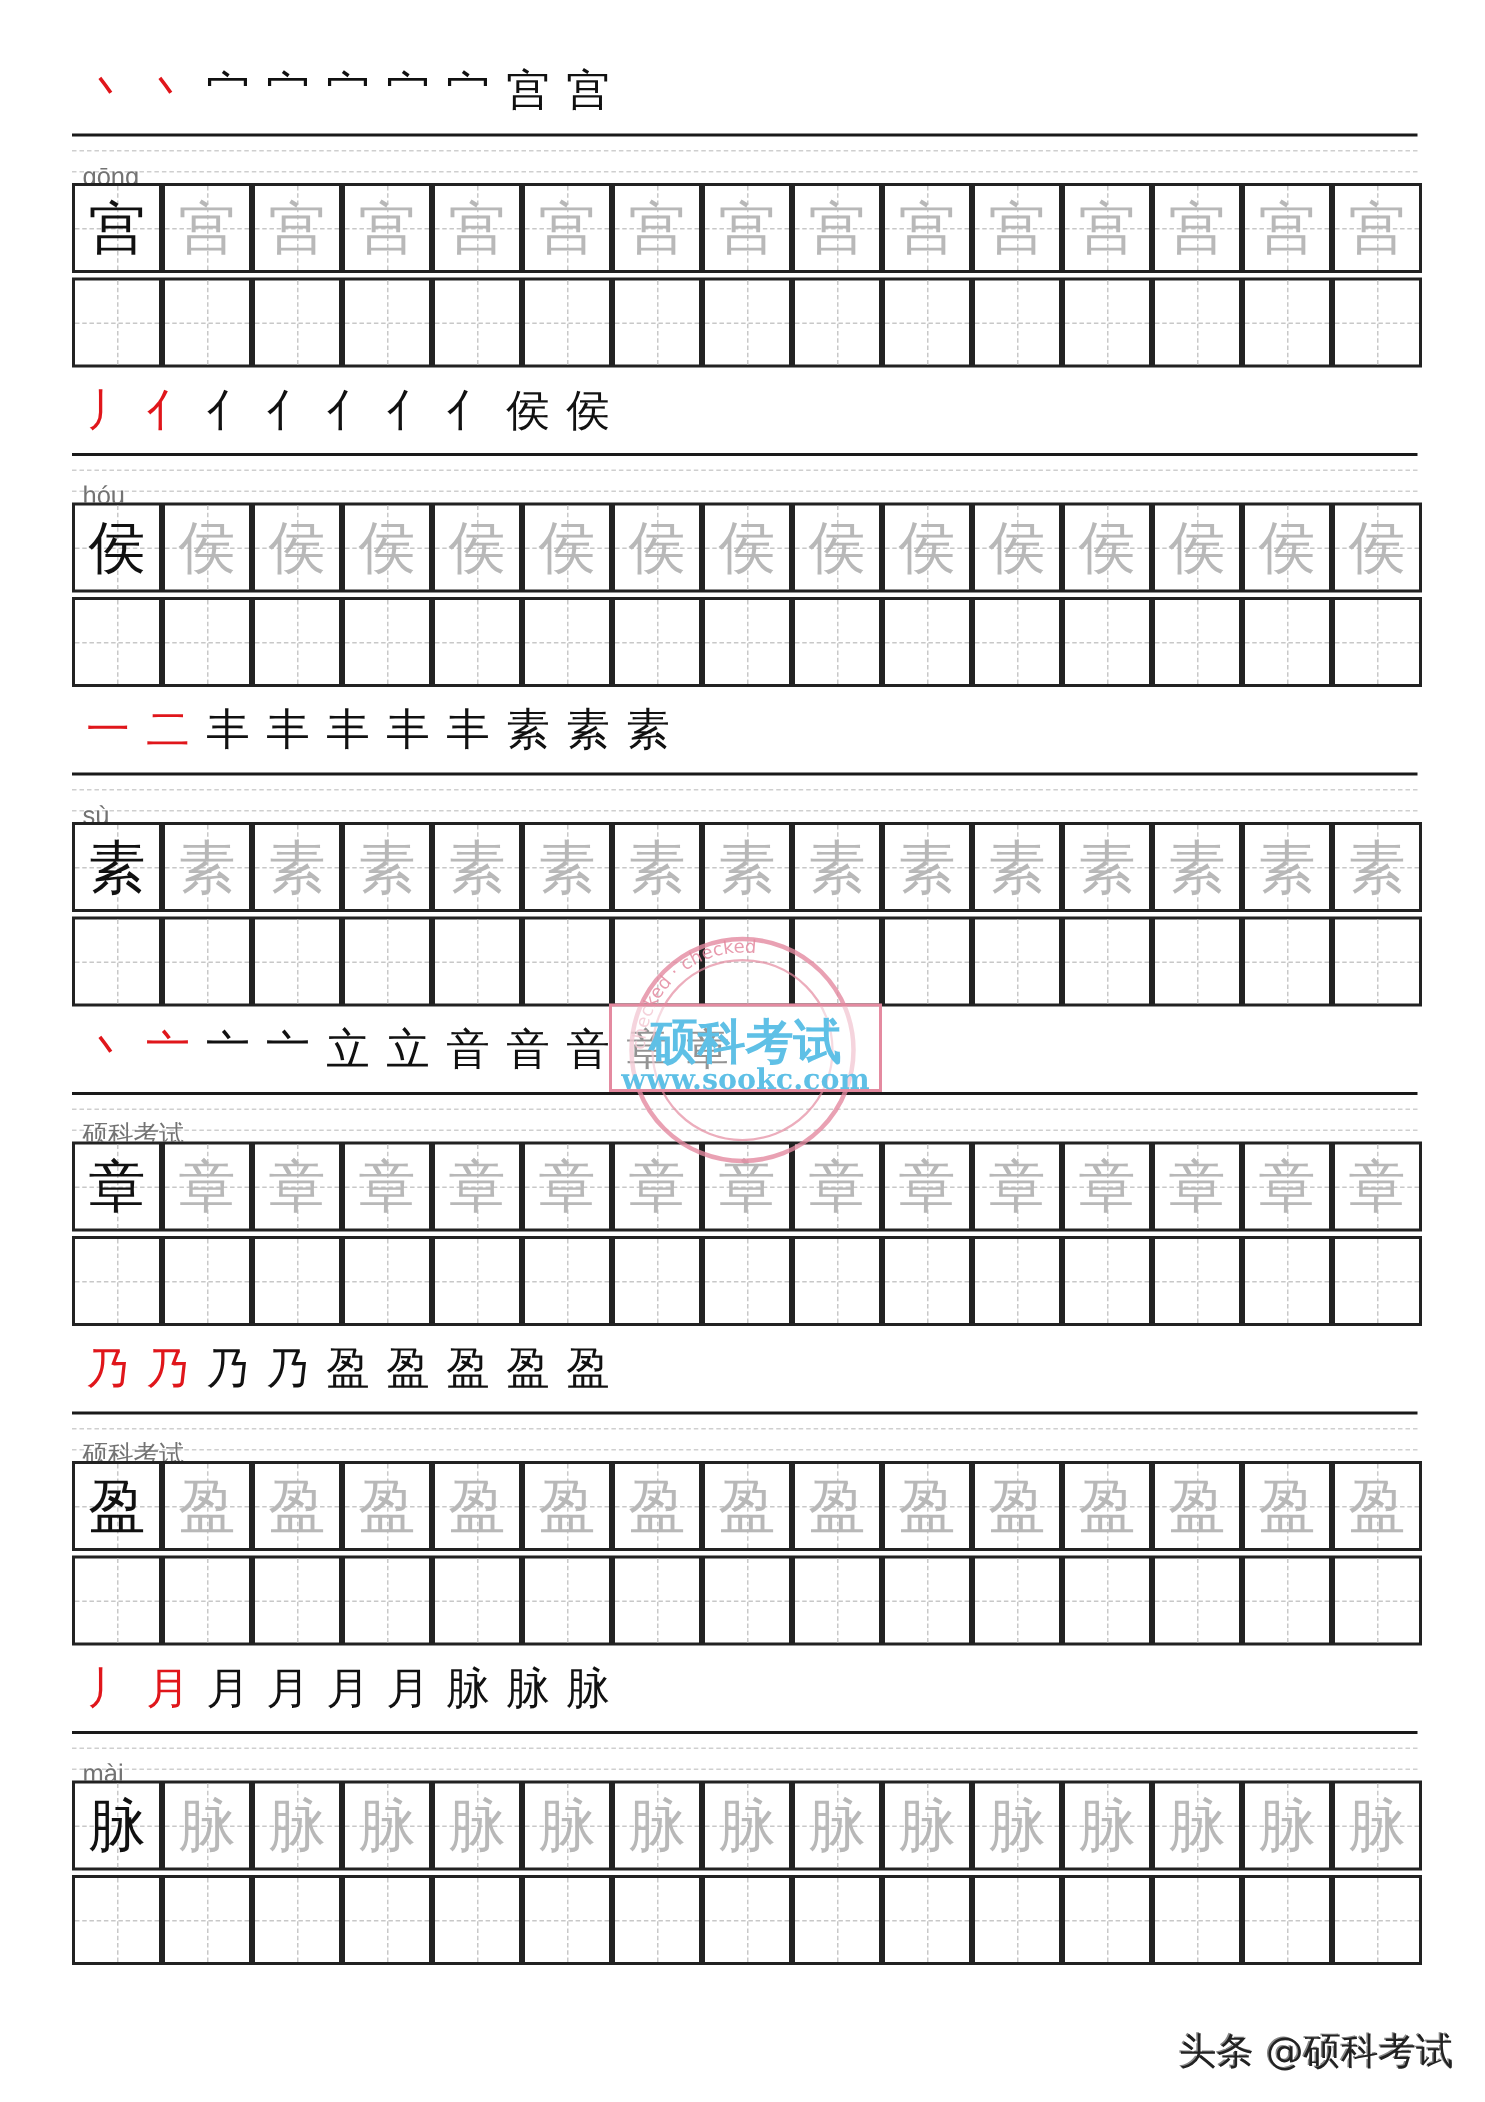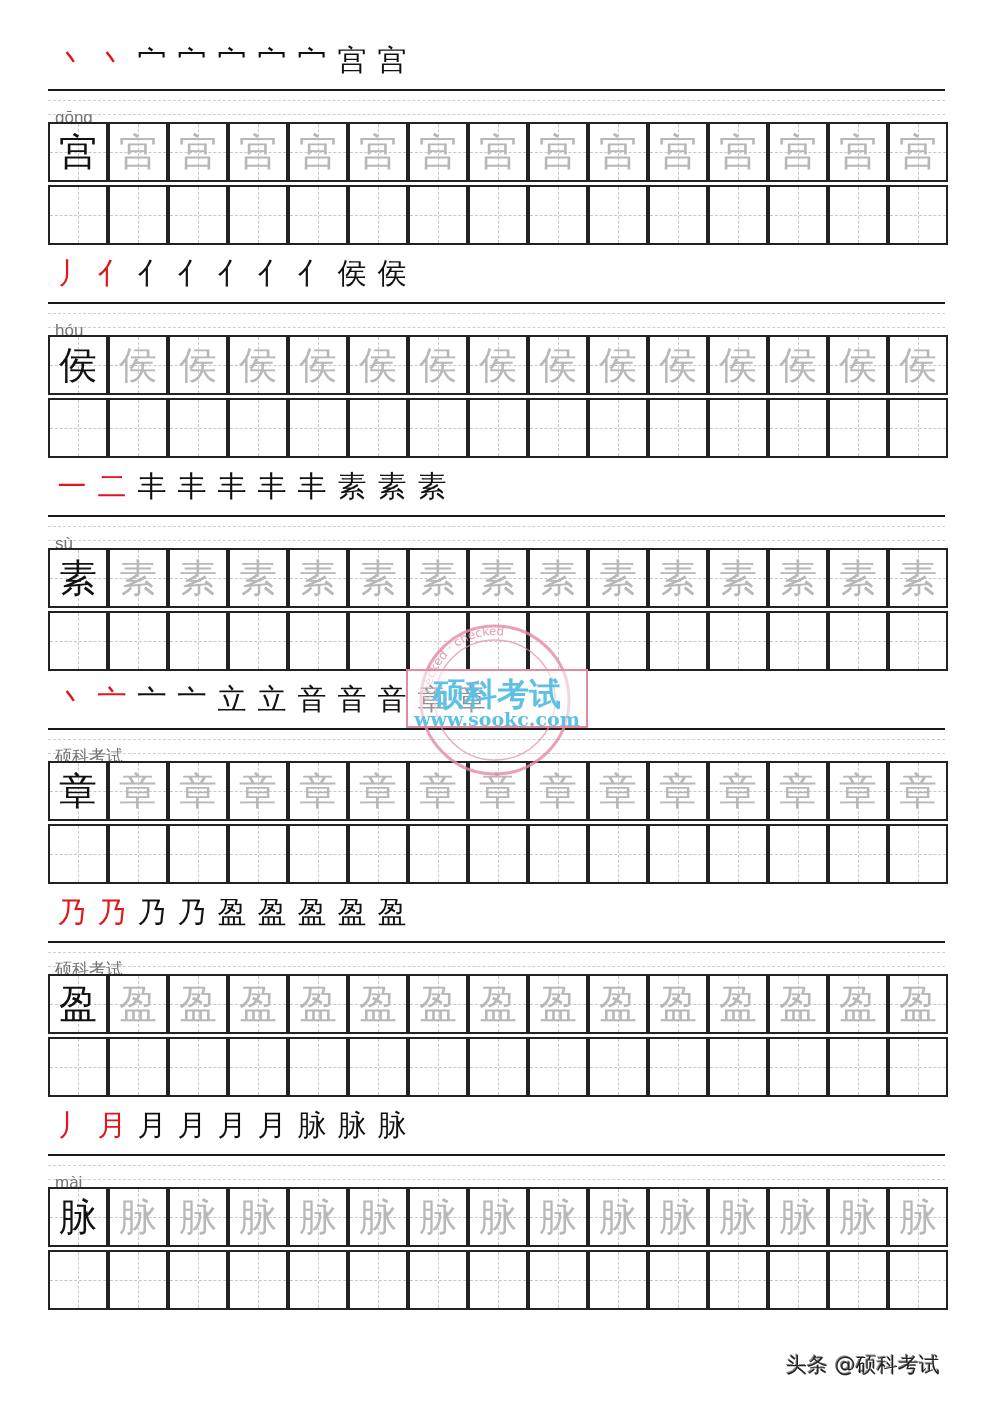--- a/index.html
+++ b/index.html
@@ -37,21 +37,21 @@
   .glyph {
     position:absolute; inset:0; display:flex; align-items:center; justify-content:center;
     font-family:"DejaVu Serif", serif; font-size:38px; z-index:2; line-height:1;
   }
   .glyph.model { color:#111; }
   .glyph.trace { color:#b8b8b8; }
 
   .watermark { position:absolute; left:400px; top:620px; width:200px; height:170px; pointer-events:none; z-index:5; }
   .footer {
     position:absolute; left:786px; top:1351px; font-family:"DejaVu Sans", sans-serif;
-    font-size:21px; color:#222; letter-spacing:0px;
+    font-size:25px; color:#222; letter-spacing:0px;
     text-shadow: 1px 1px 0 #fff, -1px -1px 0 #888;
   }
 </style>
 </head>
 <body>
 
 <div id="sheet">
     <div class="section" style="top: 40px;">
       <div class="strokes">
         <div class="stroke"><span class="new">丶</span></div>

